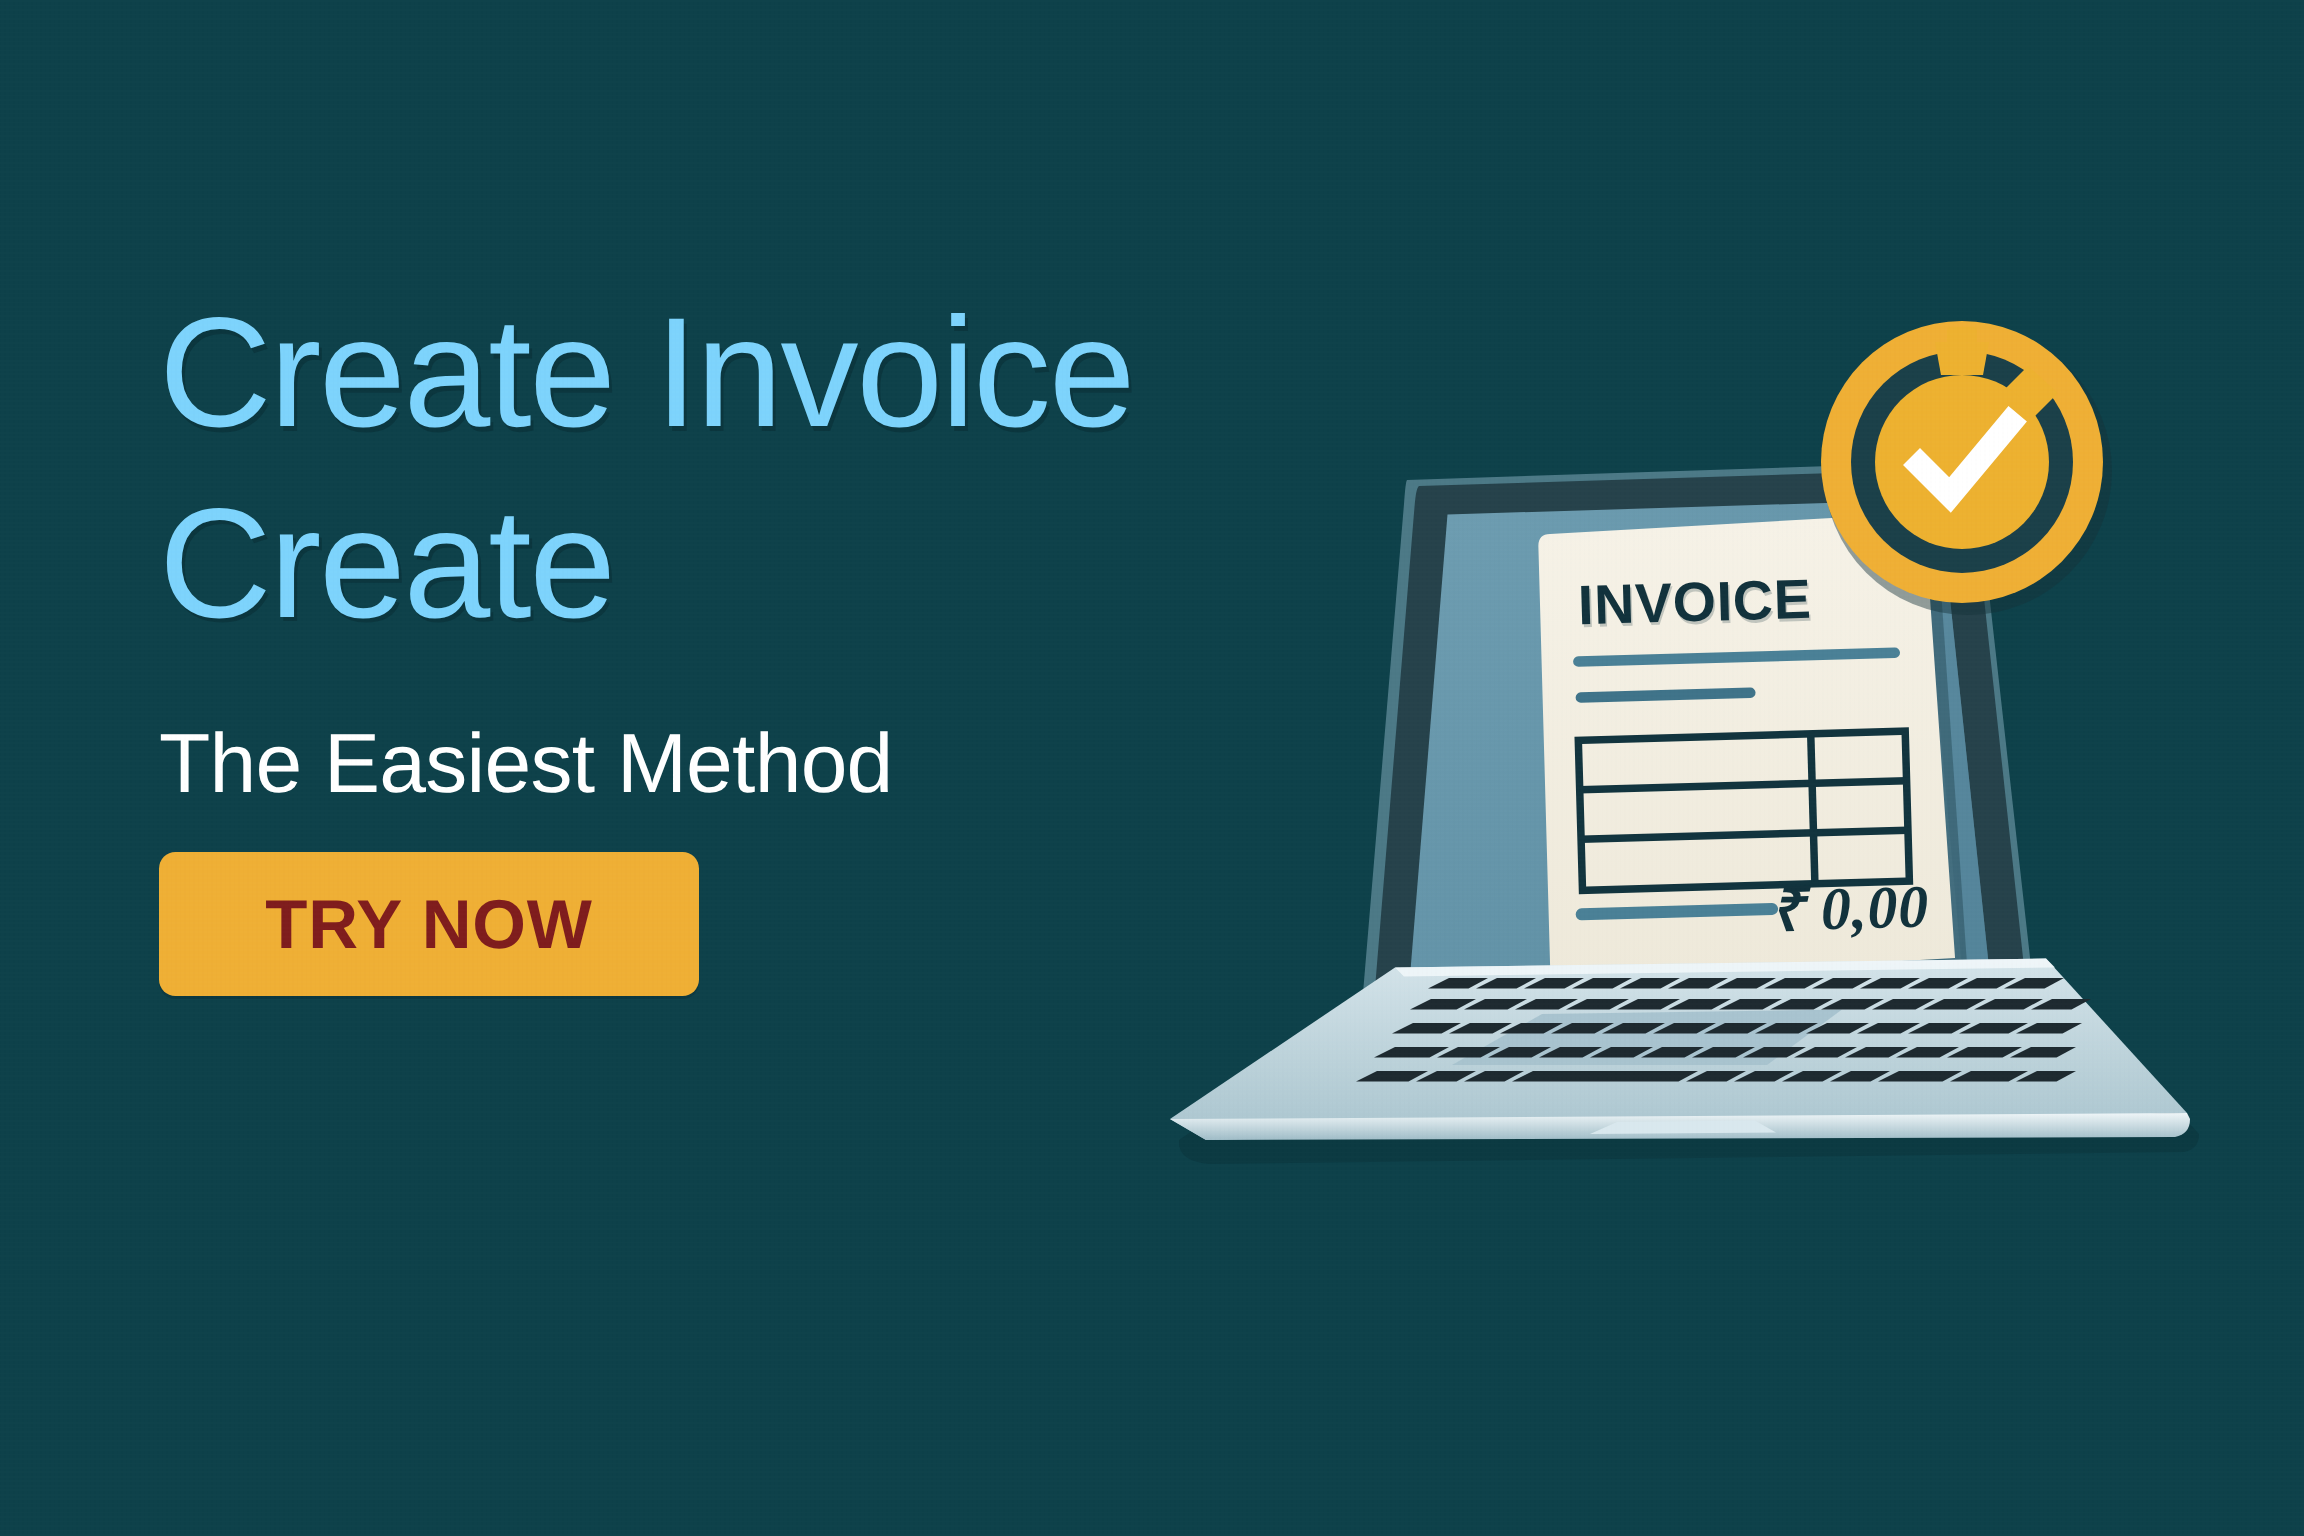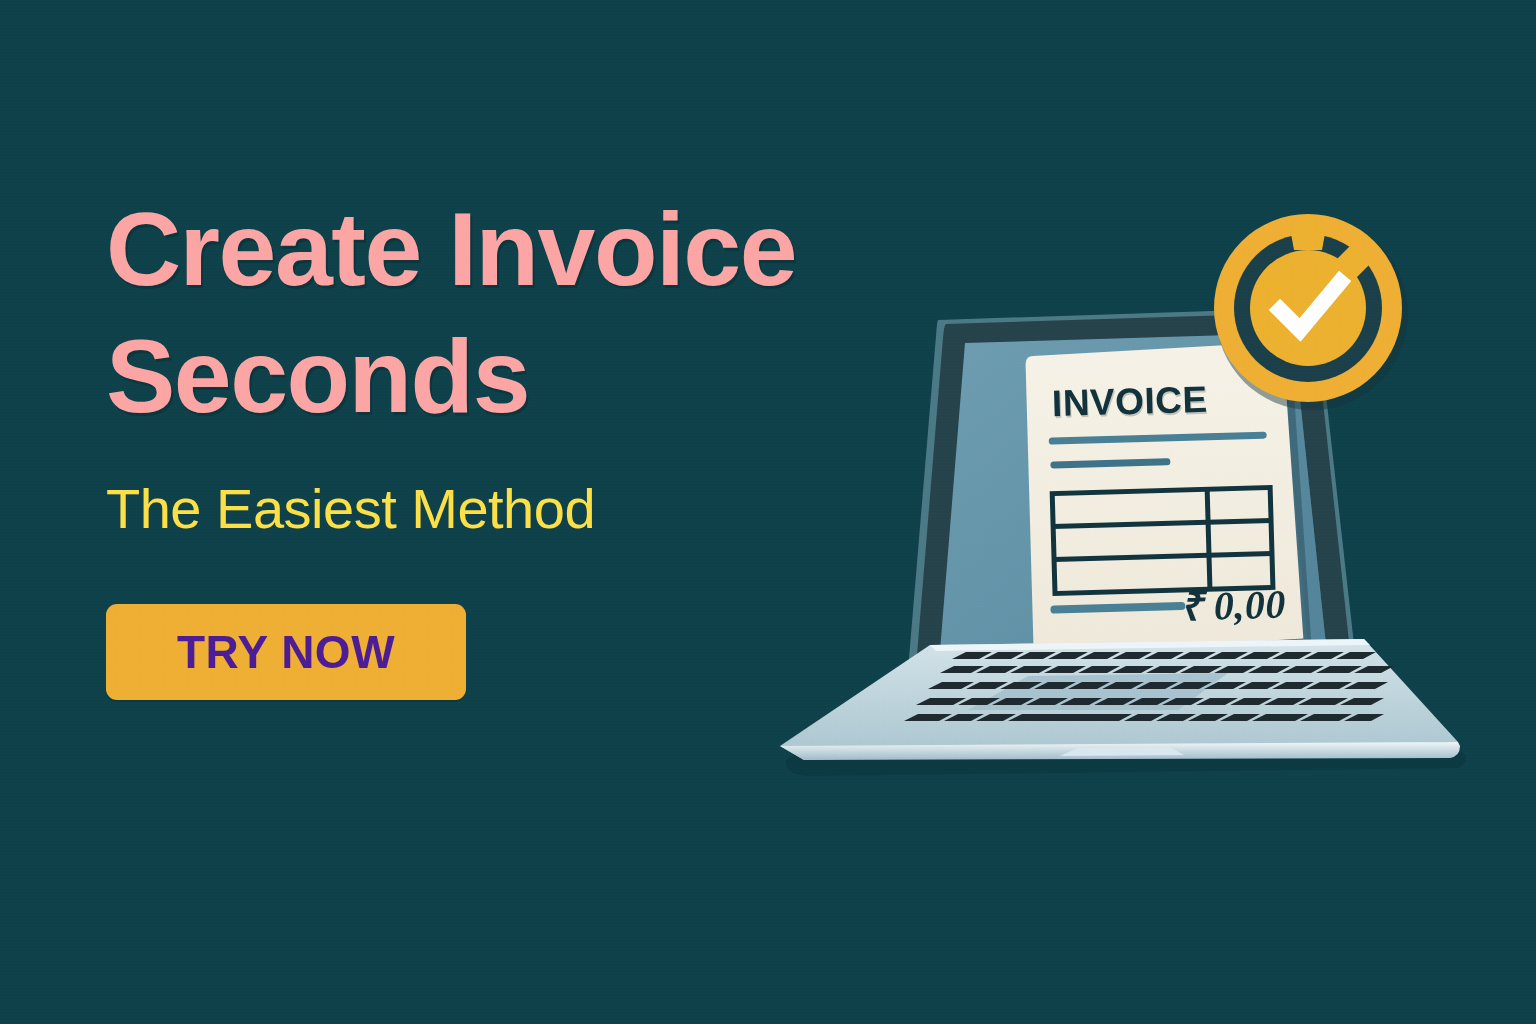--- a/index.html
+++ b/index.html
@@ -21,49 +21,49 @@
   }
 
   
   .copy {
     position:absolute;
     left:106px; top:186px;
     width:860px;
     z-index:20;
   }
   .headline {
-    color:#fca5a5;
+    color:#7dd3fc;
     font-size:104px;
-    font-weight:700;
+    font-weight:400;
     line-height:1.22;
     letter-spacing:-1.5px;
     text-shadow:2px 3px 0 rgba(6,34,39,.35);
   }
   .headline .hl-line { display:block; white-space:nowrap; }
 
   .subhead {
     margin-top:34px;
-    color:#fde047;
+    color:#ffffff;
     font-size:56px;
     font-weight:400;
     line-height:1.26;
     letter-spacing:-0.5px;
   }
   .subhead .sh-line { display:block; white-space:nowrap; }
 
   .cta {
-    margin-top:60px;
+    margin-top:24px;
     display:inline-flex;
     align-items:center;
     justify-content:center;
     width:360px; height:96px;
     background:#EFAF35;
     border:none;
     border-radius:11px;
-    color:#4c1d95;
+    color:#7f1d1d;
     font-family:"Liberation Sans", sans-serif;
     font-size:46px;
     font-weight:700;
     letter-spacing:0.5px;
     cursor:pointer;
     box-shadow:0 2px 0 rgba(6,34,39,.25);
   }
 
   
   .illus {
@@ -96,21 +96,21 @@
     transform:rotate(-1.6deg);
   }
 </style>
 </head>
 <body>
 
 <div class="copy">
 
   <h1 class="headline">
     <span class="hl-line">Create Invoice</span>
-    <span class="hl-line">Seconds</span>
+    <span class="hl-line">Create</span>
   </h1>
 
   <h2 class="subhead">
     <span class="sh-line">The Easiest Method</span>
   </h2>
 
   <button class="cta">TRY NOW</button>
 </div>
 
 <div class="illus">

